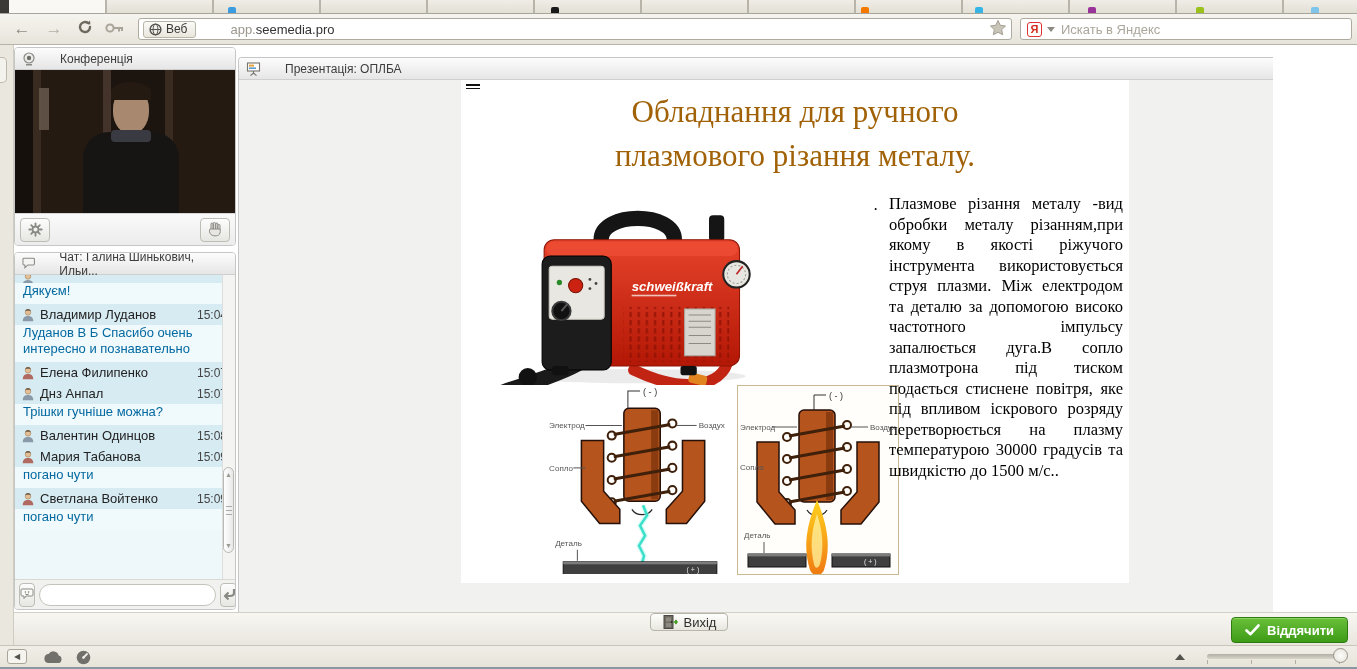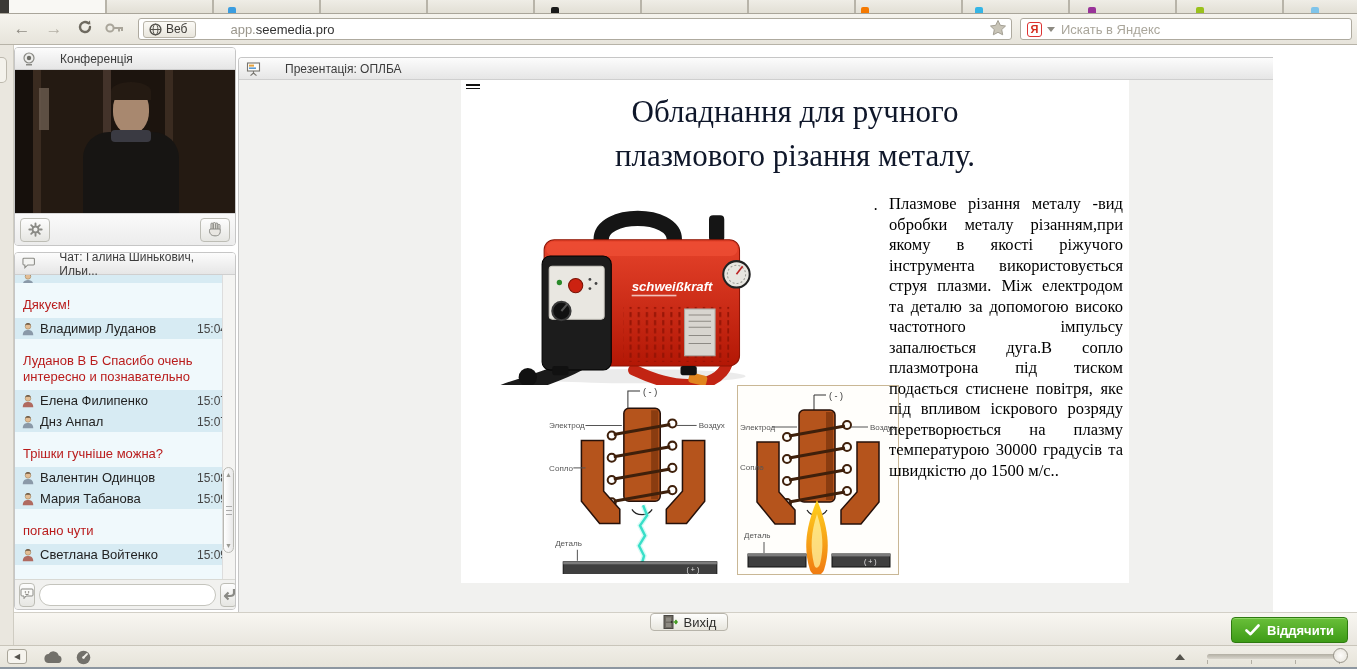--- a/index.html
+++ b/index.html
@@ -73,41 +73,41 @@
   .tool-btn { width:30px; height:24px; border:1px solid #bdbdb5; border-radius:4px;
     background:linear-gradient(#fdfdfd,#e6e6e2); display:flex; align-items:center; justify-content:center; }
 
   
   .chat-panel { left:14px; top:207px; width:222px; height:358px; }
   .chat-list { position:relative; height:304px; background:#eef7fa; overflow:hidden; }
   .msg-name-row { display:flex; align-items:center; gap:5px; background:#d7ebf3; padding:3px 8px 3px 6px;
     font-size:13px; color:#222; }
   .msg-name-row.partial { height:8px; padding:0 6px; overflow:hidden; }
   .msg-time { margin-left:auto; color:#444; font-size:12px; }
-  .msg-text { padding:14px 8px 5px 8px; font-size:13px; color:#b91c1c; line-height:16px; background:#f0f9fc; }
+  .msg-text { padding:0 8px 5px 8px; font-size:13px; color:#0369a1; line-height:16px; background:#f0f9fc; }
   .chat-scrollbar { position:absolute; right:0; top:0; bottom:0; width:13px; background:#f4f4f2;
     border-left:1px solid #ddd; }
   .scroll-thumb { position:absolute; right:1px; top:63%; width:11px; height:86px; background:linear-gradient(90deg,#fff,#e8e8e8);
     border:1px solid #b9b9b3; border-radius:6px; }
   .scroll-thumb .chev { position:absolute; left:0; width:100%; text-align:center; font-size:7px; color:#9a9a94; }
   .grip { position:absolute; left:2px; top:38px; width:6px; height:10px;
     background:repeating-linear-gradient(#aaa 0 1px, transparent 1px 4px); }
   .chat-input-row { height:30px; background:#f1f1ef; border-top:1px solid #d9d9d4;
     display:flex; align-items:center; gap:4px; padding:0 4px; }
   .chat-input { flex:1; height:22px; border:1px solid #c4c4bd; border-radius:11px; background:#fff;
     outline:none; padding:0 10px; font-size:12px; }
 
   
   .pres-panel { left:238px; top:12px; width:1035px; height:598px; border-radius:4px 0 0 4px; border-right:0; }
   .pres-content { position:relative; height:576px; background:#f1f1ef; }
   .slide { position:absolute; left:222px; top:0; width:668px; height:503px; background:#fff; }
   .corner-mark { position:absolute; left:5px; top:4px; width:14px; height:5px;
     border-top:2px solid #111; border-bottom:1px solid #111; }
   .slide-title { margin-top:10px; text-align:center; font-family:"Liberation Serif", serif;
-    font-size:31px; color:#0f172a; line-height:44px; }
+    font-size:31px; color:#a16207; line-height:44px; }
   .slide-machine { position:absolute; left:20px; top:100px; }
   .diagram1 { position:absolute; left:86px; top:302px; }
   .diagram2 { position:absolute; left:276px; top:305px; border:1px solid #c9b795; background:#fffefb; }
   .slide-body { position:absolute; left:428px; top:114px; width:234px;
     font-family:"Liberation Serif", serif; font-size:16.5px; line-height:20.5px; color:#000;
     text-align:justify; }
   .slide-bullet { position:absolute; left:-16px; top:6px; font-size:16px; }
   .save-btn { position:absolute; right:8px; bottom:5px; width:30px; height:27px;
     border:1px solid #bdbdb5; border-radius:4px; background:linear-gradient(#fdfdfd,#e4e4e0);
     display:flex; align-items:center; justify-content:center; }

